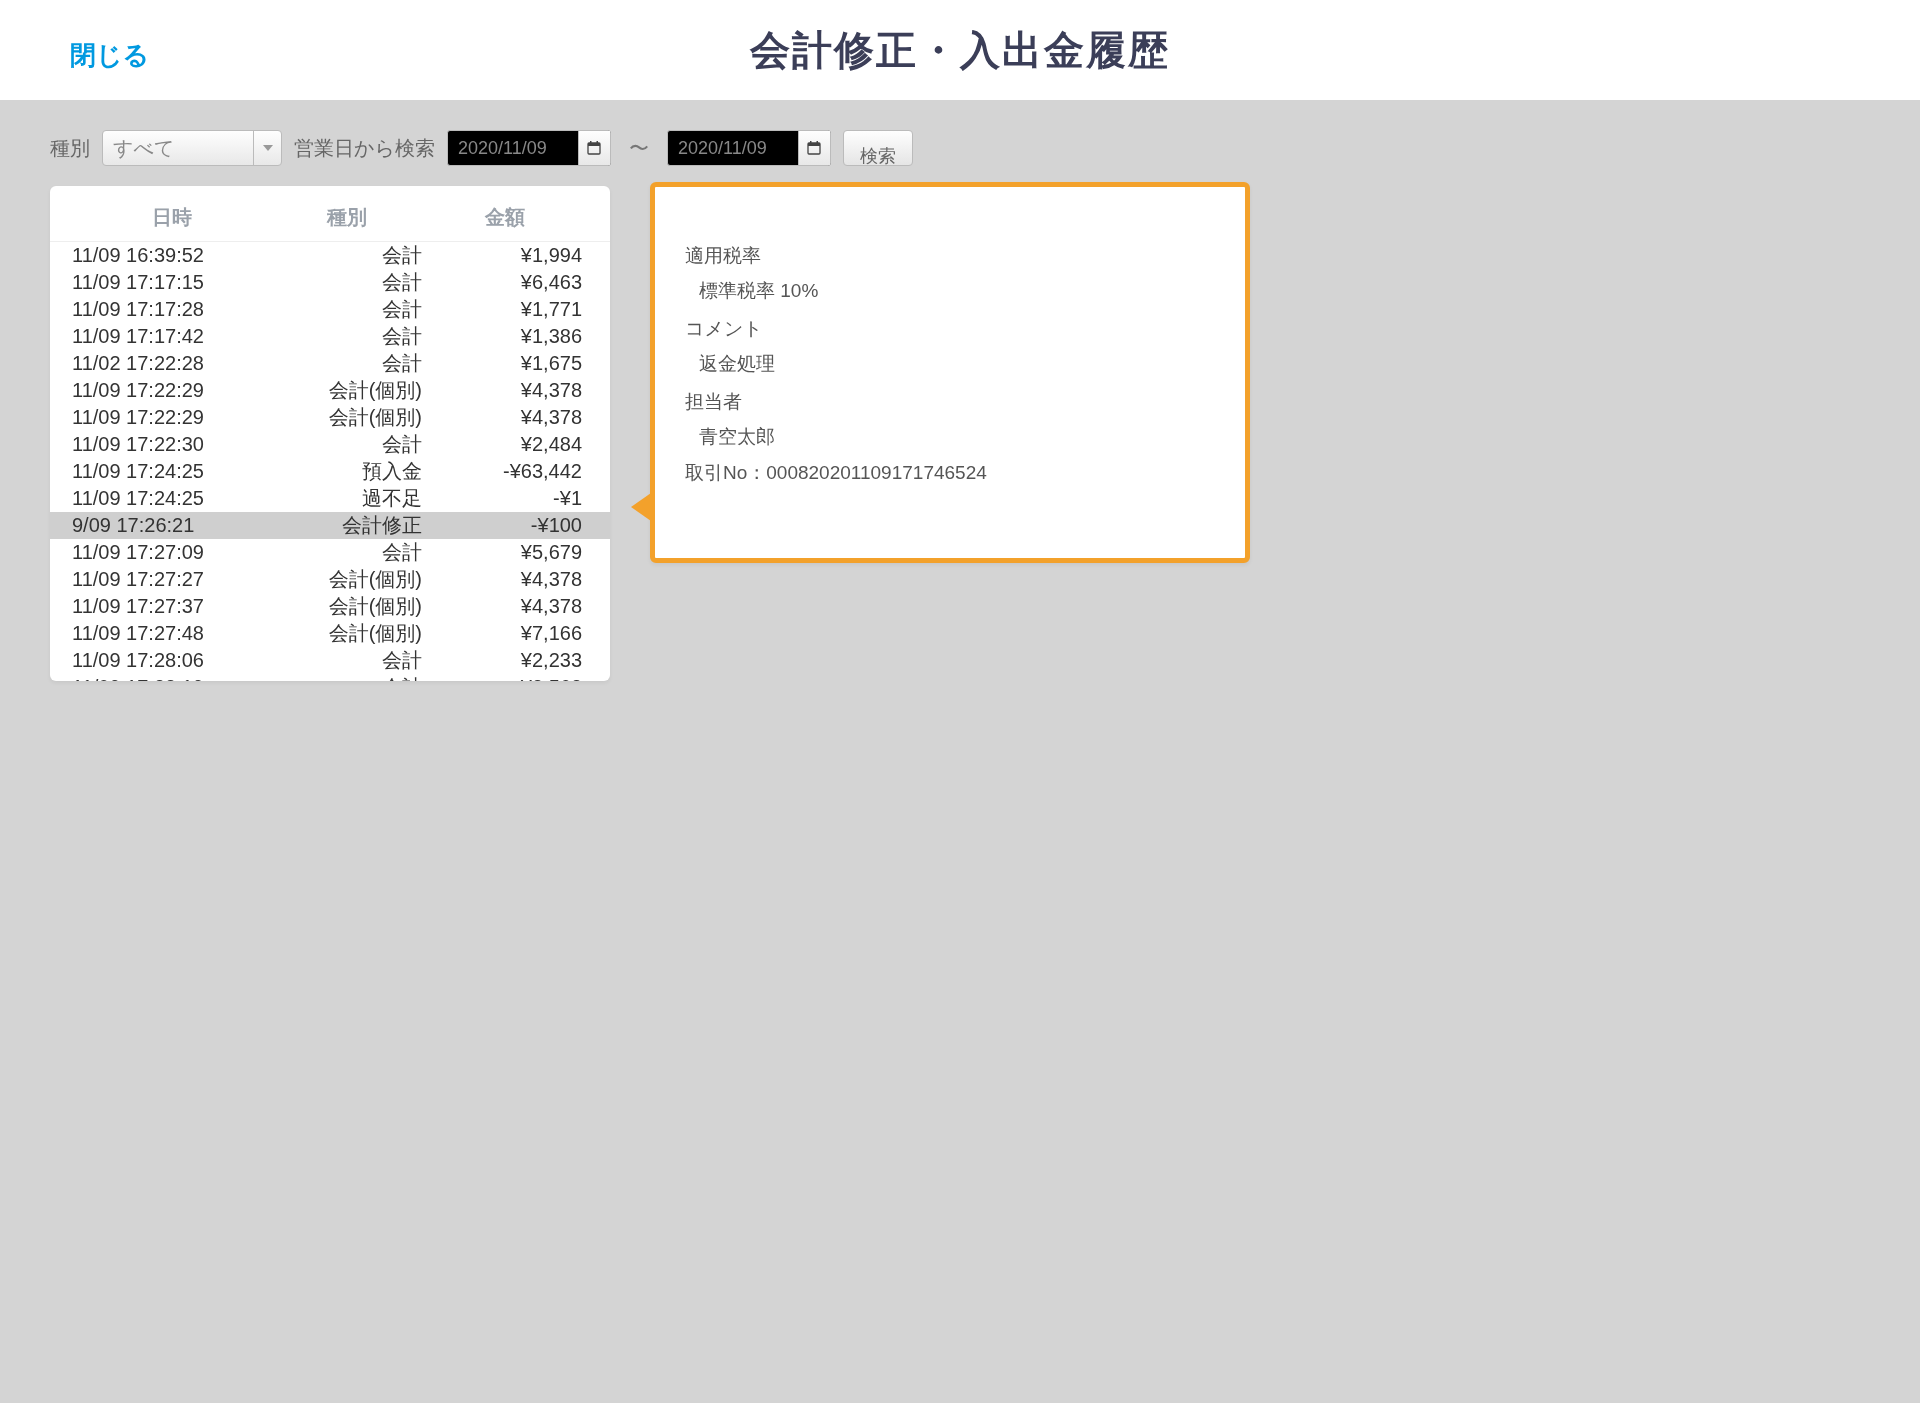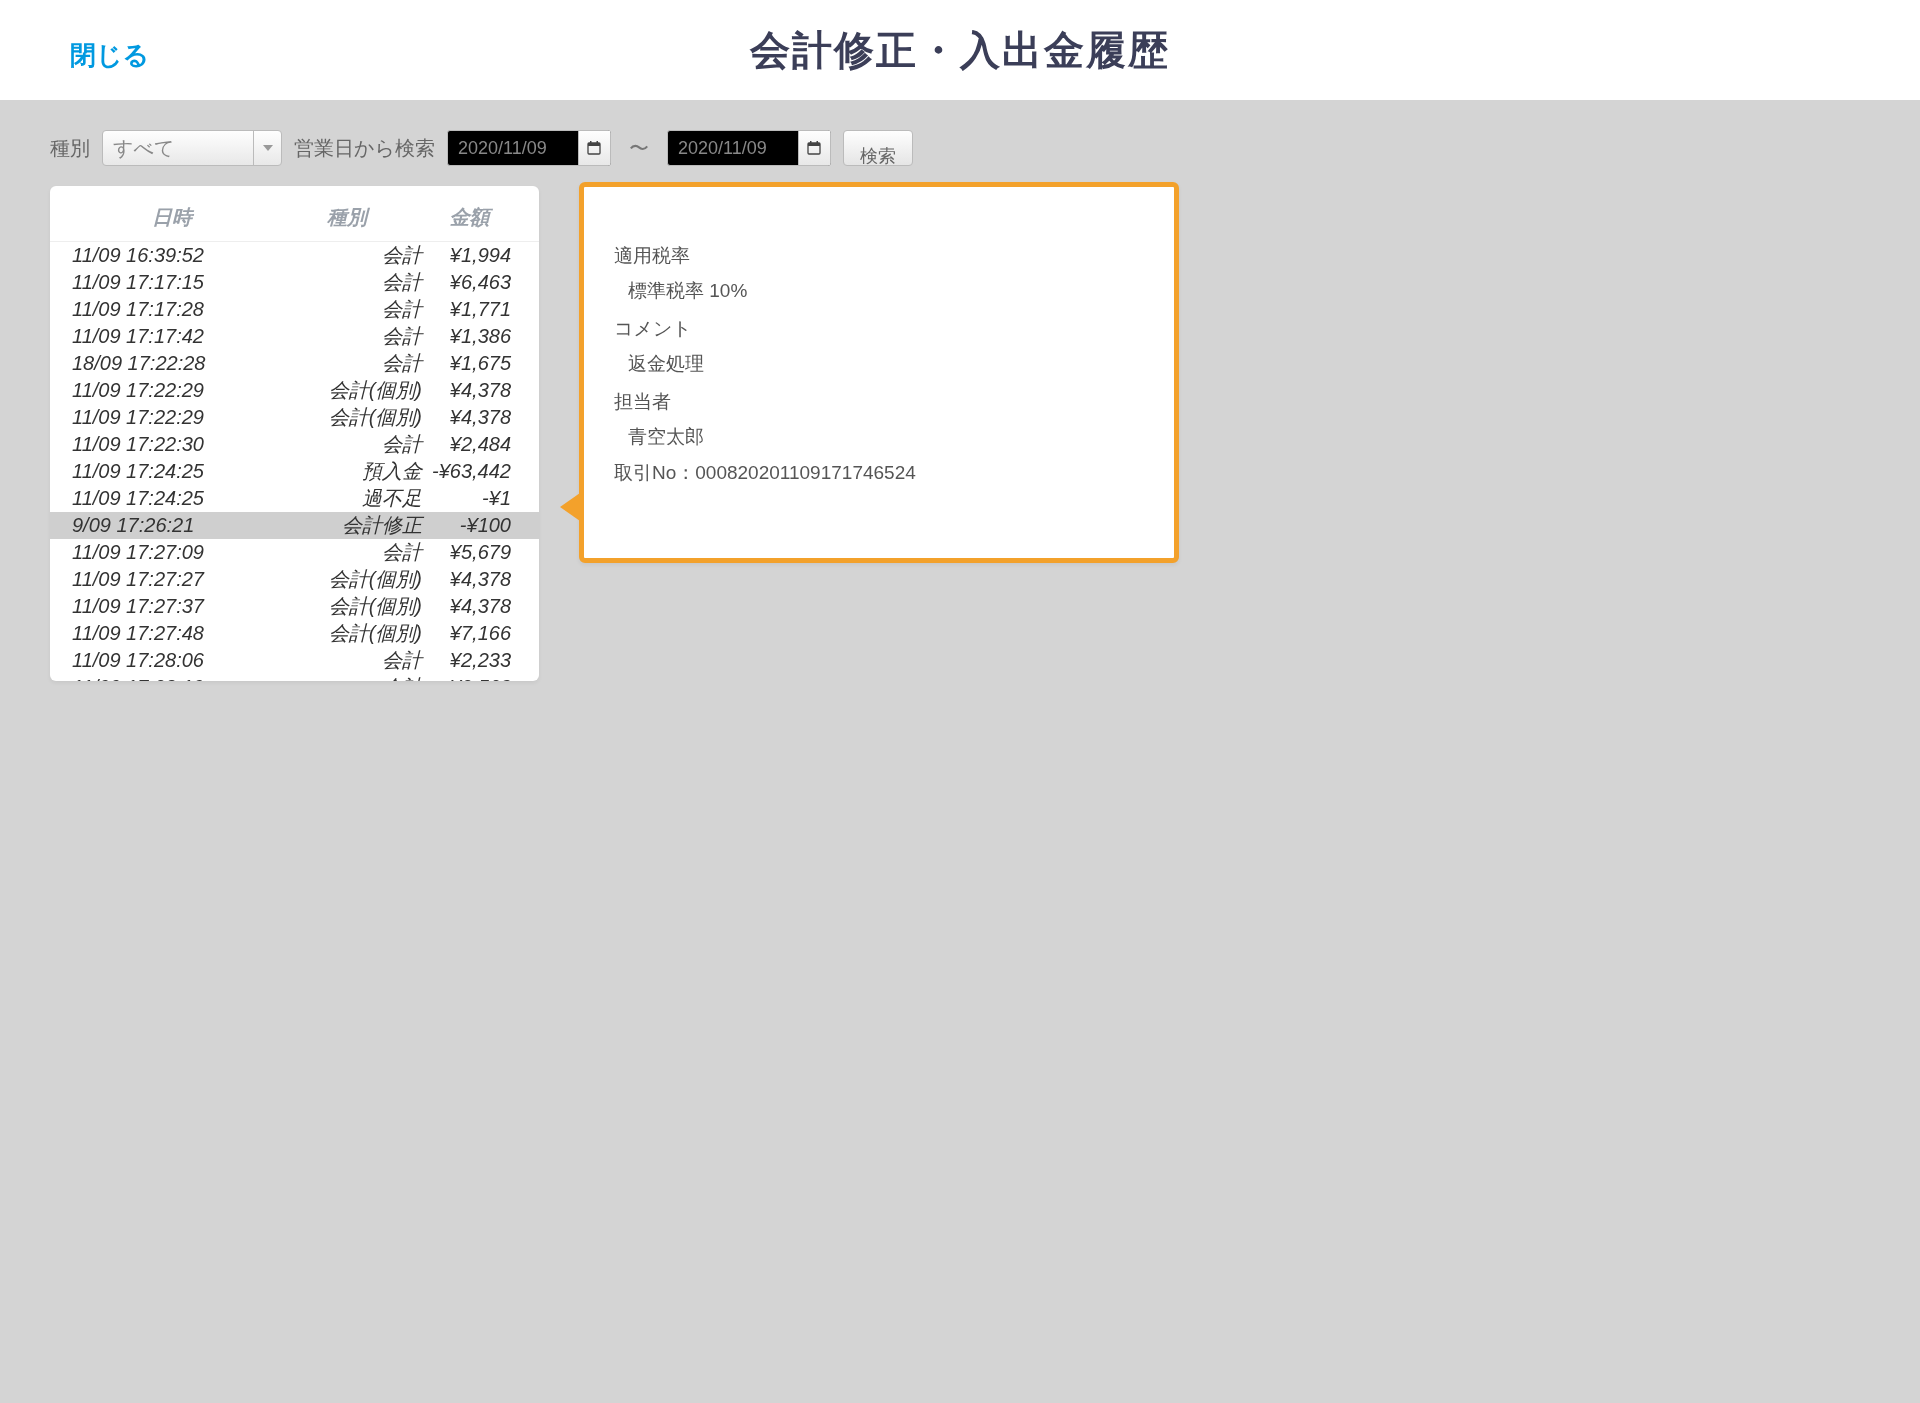--- a/index.html
+++ b/index.html
@@ -107,26 +107,25 @@
   .content {
     display: flex;
     gap: 40px;
     padding: 0 50px 30px 50px;
     align-items: flex-start;
   }
 
   .table-card {
     background: #fff;
     border-radius: 6px;
-    width: 489px;
+    width: 560px;
     height: 495px;
     overflow: hidden;
     box-shadow: 0 2px 4px rgba(0,0,0,.06);
     position: relative;
-    font-style: italic;
   }
   .thead {
     display: flex;
     padding: 18px 22px 10px 22px;
     border-bottom: 1px solid #eee;
   }
   .th {
     color: #9aa1aa;
     font-weight: 700;
     font-size: 20px;
@@ -254,21 +253,21 @@
           <div class="td-dt">11/09 17:17:28</div>
           <div class="td-type">会計</div>
           <div class="td-amt">¥1,771</div>
         </div>
         <div class="tr">
           <div class="td-dt">11/09 17:17:42</div>
           <div class="td-type">会計</div>
           <div class="td-amt">¥1,386</div>
         </div>
         <div class="tr">
-          <div class="td-dt">18/09 17:22:28</div>
+          <div class="td-dt">11/02 17:22:28</div>
           <div class="td-type">会計</div>
           <div class="td-amt">¥1,675</div>
         </div>
         <div class="tr">
           <div class="td-dt">11/09 17:22:29</div>
           <div class="td-type">会計(個別)</div>
           <div class="td-amt">¥4,378</div>
         </div>
         <div class="tr">
           <div class="td-dt">11/09 17:22:29</div>

